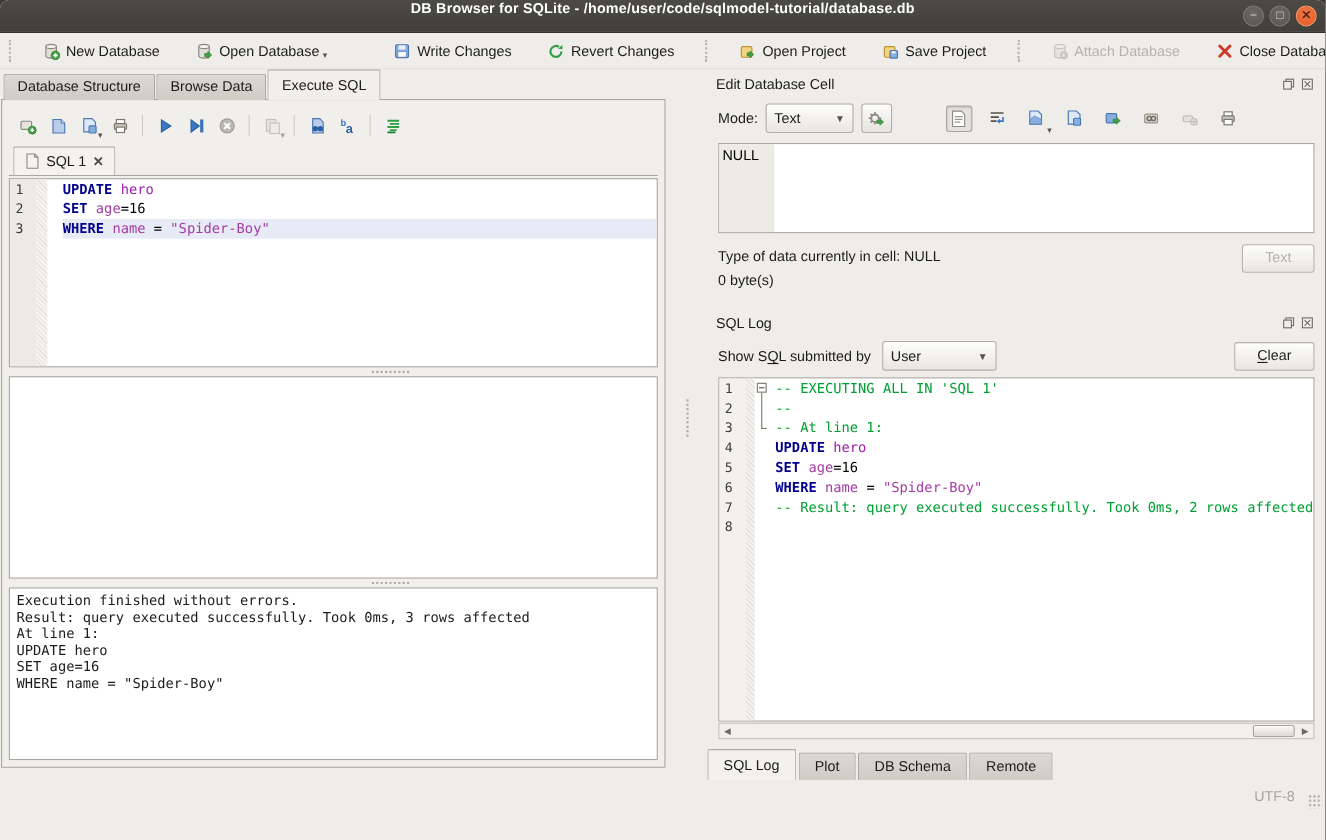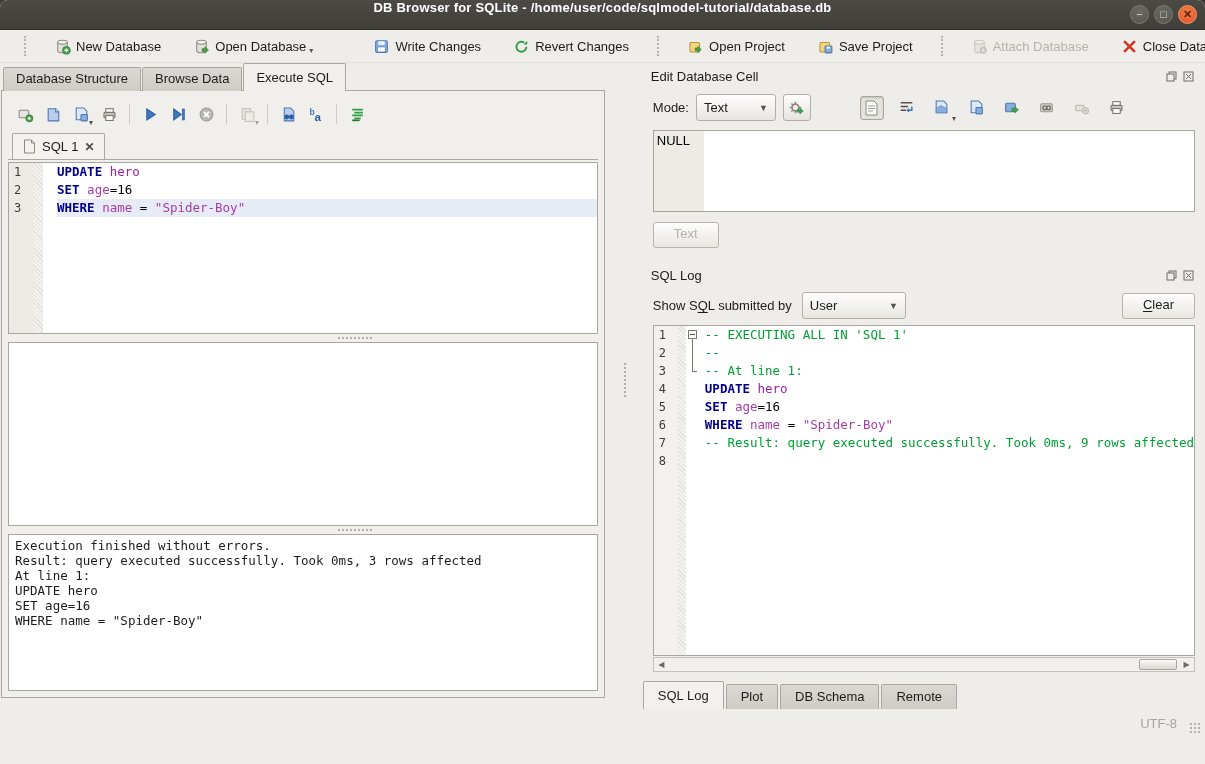--- a/index.html
+++ b/index.html
@@ -14,21 +14,21 @@
   .wbtn { width:19px; height:19px; border-radius:50%; background:radial-gradient(circle at 50% 35%, #6b6a64, #55544e);
           border:1px solid #7d7c75; color:#d8d5cd; font-size:11px; line-height:17px; text-align:center; cursor:pointer; }
   .wbtn.close { background:radial-gradient(circle at 50% 35%, #f07c4a, #e35420); border-color:#f2996f; color:#5a2613; font-weight:bold; }
 
   
   .menubar { height:26px; display:flex; align-items:center; padding-left:10px; gap:2px; background:#EFEDE9; }
   .mitem { display:inline-block; padding:3px 9px; font-size:13px; cursor:default; }
   .mitem u { text-underline-offset:2px; }
 
   
-  .toolbar { height:33px; display:flex; align-items:center; padding-left:20px; background:#EFEDE9; border-bottom:1px solid #E3E0DB;gap:16px; }
+  .toolbar { height:33px; display:flex; align-items:center; padding-left:4px; background:#EFEDE9; border-bottom:1px solid #E3E0DB;gap:16px; }
   .thandle { width:6px; height:20px; border-left:2px dotted #b9b5ae; margin:0 4px; }
   .tsep { width:1px; height:22px; background:#cfcbc5; margin:0 6px; }
   .tbtn { display:flex; align-items:center; gap:5px; padding:4px 8px; font-size:13px; border-radius:3px; cursor:pointer; white-space:nowrap; }
   .tbtn.disabled { color:#b7b3ac; cursor:default; }
   .ic { width:17px; height:17px; display:inline-block; flex:none; }
   .caret { font-size:8px; color:#55524c; margin-left:-2px; align-self:flex-end; }
 
   
   .mainrow { display:flex; height:646px;gap:14px; }
   .leftpane { width:696px; display:flex; flex-direction:column; }
@@ -429,20 +429,24 @@
             </span>
         </div>
       </div>
 
       <div class="cellbox">
         <div class="cellgut">NULL</div>
         <div style="flex:1"></div>
       </div>
 
       <div class="typerow">
+        <div class="typelines">
+          <div>Type of data currently in cell: NULL</div>
+          <div>0 byte(s)</div>
+        </div>
         <div><span class="btn disabled">Text</span></div>
       </div>
 
       <div class="dockhead dockhead2">
         <span>SQL Log</span>
         <span class="dockbtns">
           <span class="dkb">
               <svg width="11" height="11" viewBox="0 0 11 11">
                 <rect x="3" y="1" width="7" height="7" fill="none" stroke="#6f6b64"></rect>
                 <rect x="1" y="3" width="7" height="7" fill="#efede9" stroke="#6f6b64"></rect>
@@ -491,21 +495,21 @@
             <div class="frow"></div>
             <div class="frow"></div>
           </div>
           <div class="codecol" style="padding-left: 4px;">
             <div class="crow"><span class="tok-cmt">-- EXECUTING ALL IN 'SQL 1'</span></div>
             <div class="crow"><span class="tok-cmt">--</span></div>
             <div class="crow"><span class="tok-cmt">-- At line 1:</span></div>
             <div class="crow"><span class="tok-kw">UPDATE</span><span class="tok-pl"> </span><span class="tok-tbl">hero</span></div>
             <div class="crow"><span class="tok-kw">SET</span><span class="tok-pl"> </span><span class="tok-fld">age</span><span class="tok-pl">=16</span></div>
             <div class="crow"><span class="tok-kw">WHERE</span><span class="tok-pl"> </span><span class="tok-fld">name</span><span class="tok-pl"> = </span><span class="tok-fld">"Spider-Boy"</span></div>
-            <div class="crow"><span class="tok-cmt">-- Result: query executed successfully. Took 0ms, 9 rows affected</span></div>
+            <div class="crow"><span class="tok-cmt">-- Result: query executed successfully. Took 0ms, 2 rows affected</span></div>
             <div class="crow"></div>
           </div>
         </div>
 
       <div class="hscroll">
         <span class="harr">◀</span>
         <span class="htrack">
             <span class="hthumb"></span>
           </span>
         <span class="harr">▶</span>

